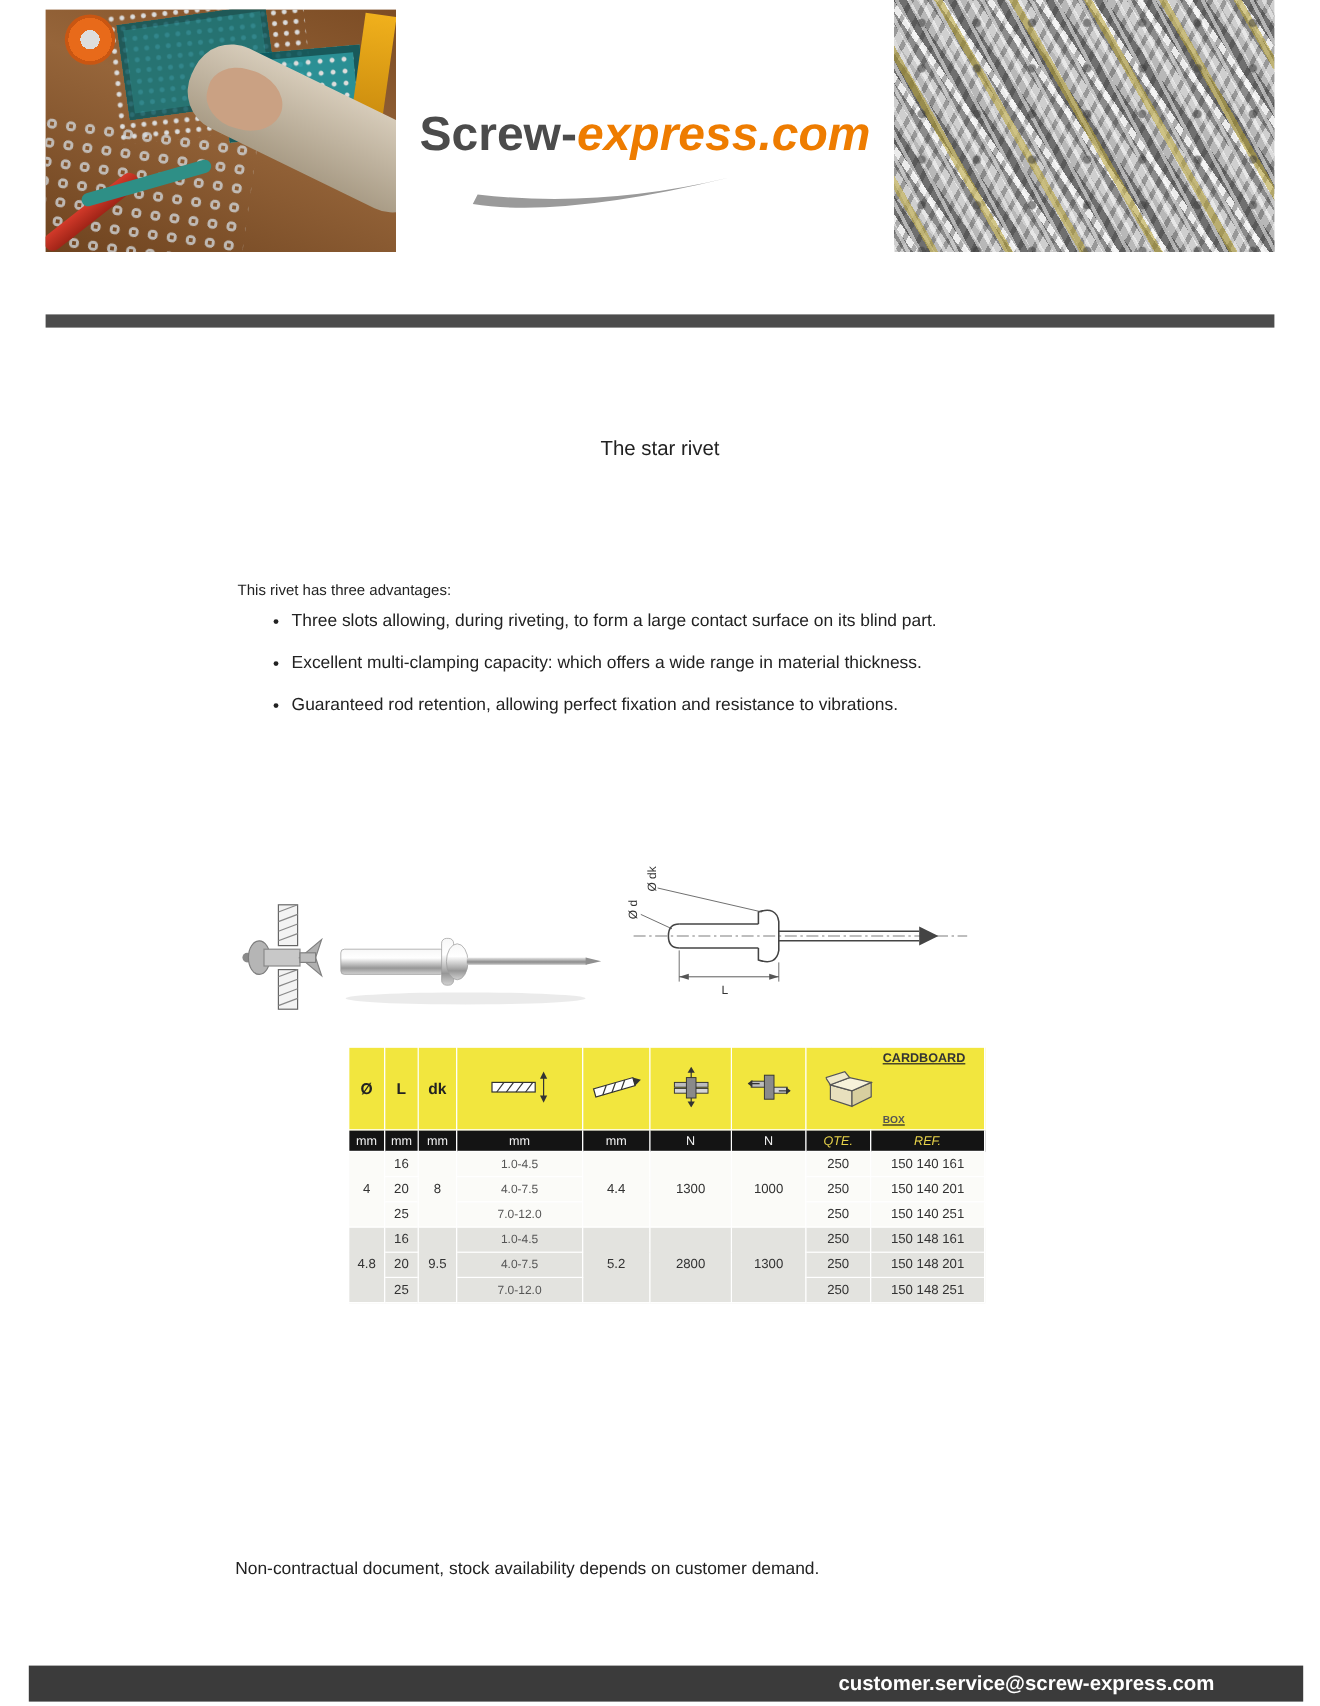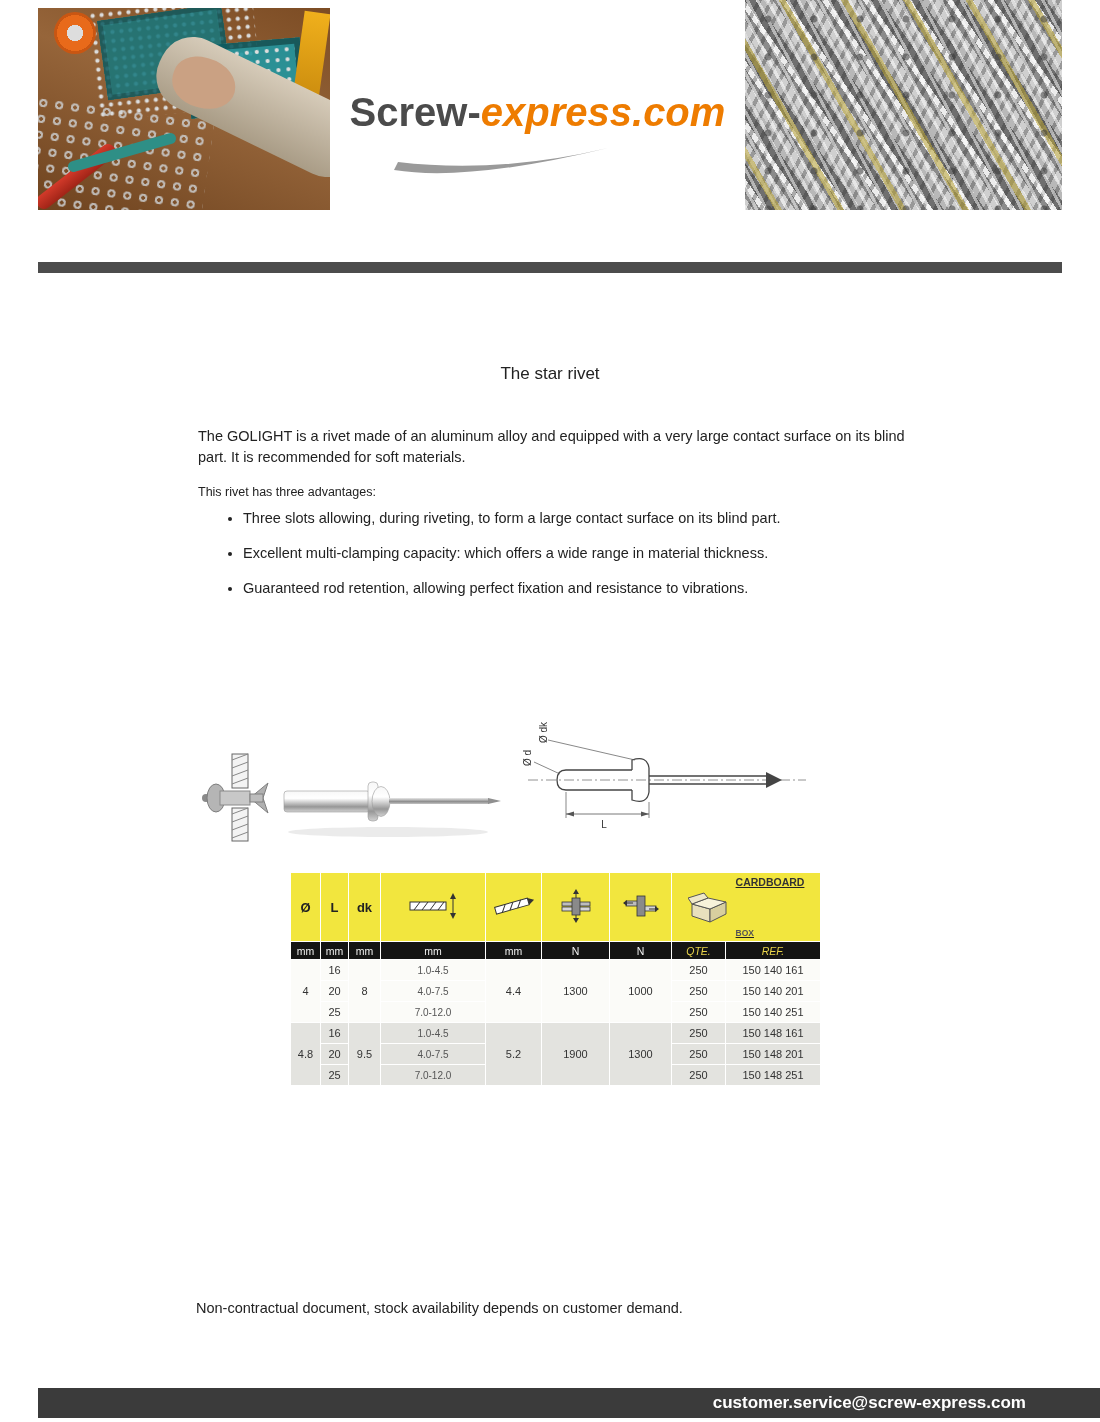--- a/index.html
+++ b/index.html
@@ -86,21 +86,21 @@
   .units th.hl{color:#e8d34a;font-style:italic;}
   .spec-table td{height:20px;color:#333;}
   tr.grp0 td{background:#fbfbf8;}
   tr.grp1 td{background:#e3e3df;}
   .spec-table td.grip{font-size:10px;color:#555;}
   .spec-table td.ref{font-size:11px;}
 
   .note{position:absolute;left:196px;top:1300px;font-size:14.5px;margin:0;}
 
   
-  .footer-bar{position:absolute;left:38px;top:1388px;width:1062px;height:30px;background:#3b3b3b;
+  .footer-bar{position:absolute;left:24px;top:1388px;width:1062px;height:30px;background:#3b3b3b;
     display:flex;align-items:center;justify-content:flex-end;}
   .footer-bar span{color:#fff;font-weight:bold;font-size:17px;padding-right:74px;}
 </style>
 </head>
 <body>
 
 <div class="page">
 
   <div class="photo photo-left">
     <div class="pl-screws"></div>
@@ -127,21 +127,20 @@
   </div>
 
   <div class="photo photo-right">
     <div class="pr-brass"></div>
     <div class="pr-heads"></div>
   </div>
 
   <div class="banner-edge"></div>
 
   <h2 class="doc-title">The star rivet</h2>
-  <p class="intro">The GOLIGHT is a rivet made of an aluminum alloy and equipped with a very large contact surface on its blind part. It is recommended for soft materials.</p>
   <p class="advantages-label">This rivet has three advantages:</p>
   <ul class="bullets">
       <li>Three slots allowing, during riveting, to form a large contact surface on its blind part.</li>
       <li>Excellent multi-clamping capacity: which offers a wide range in material thickness.</li>
       <li>Guaranteed rod retention, allowing perfect fixation and resistance to vibrations.</li>
     </ul>
 
   <div class="fig fig-section">
     <svg width="110" height="95" viewBox="0 0 110 95">
       <rect x="56" y="4" width="16" height="34" fill="#f3f3f3" stroke="#666"></rect>
@@ -328,21 +327,21 @@
           <td class="grip">7.0-12.0</td>
           <td>250</td>
           <td class="ref">150 140 251</td>
         </tr>
         <tr class="grp1">
           <td rowspan="3">4.8</td>
           <td>16</td>
           <td rowspan="3">9.5</td>
           <td class="grip">1.0-4.5</td>
           <td rowspan="3">5.2</td>
-          <td rowspan="3">1900</td>
+          <td rowspan="3">2800</td>
           <td rowspan="3">1300</td>
           <td>250</td>
           <td class="ref">150 148 161</td>
         </tr>
         <tr class="grp1">
           <td>20</td>
           <td class="grip">4.0-7.5</td>
           <td>250</td>
           <td class="ref">150 148 201</td>
         </tr>

